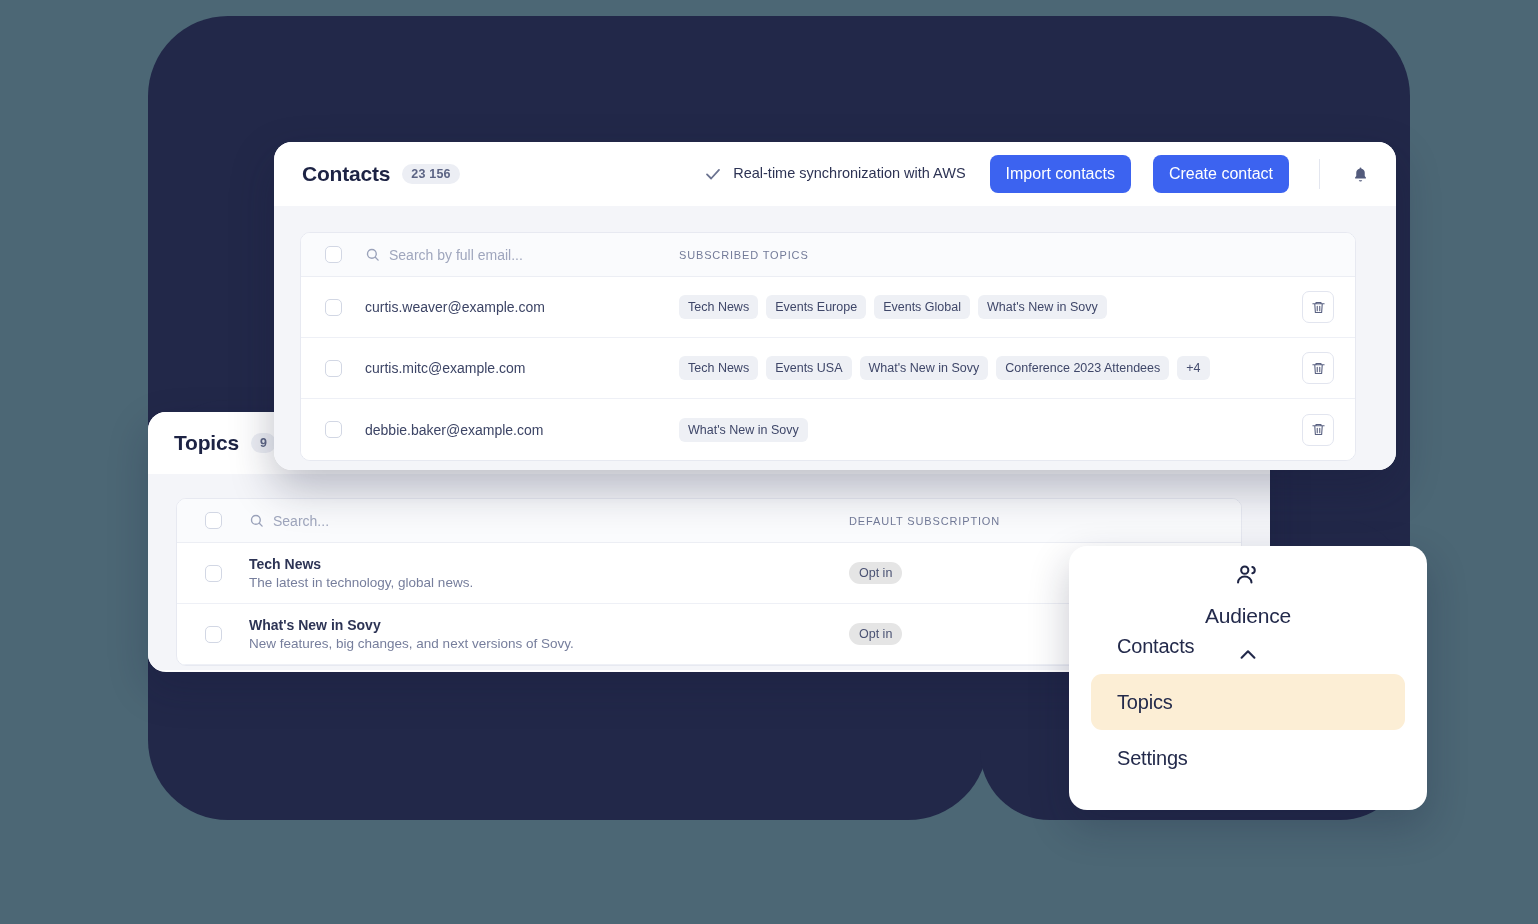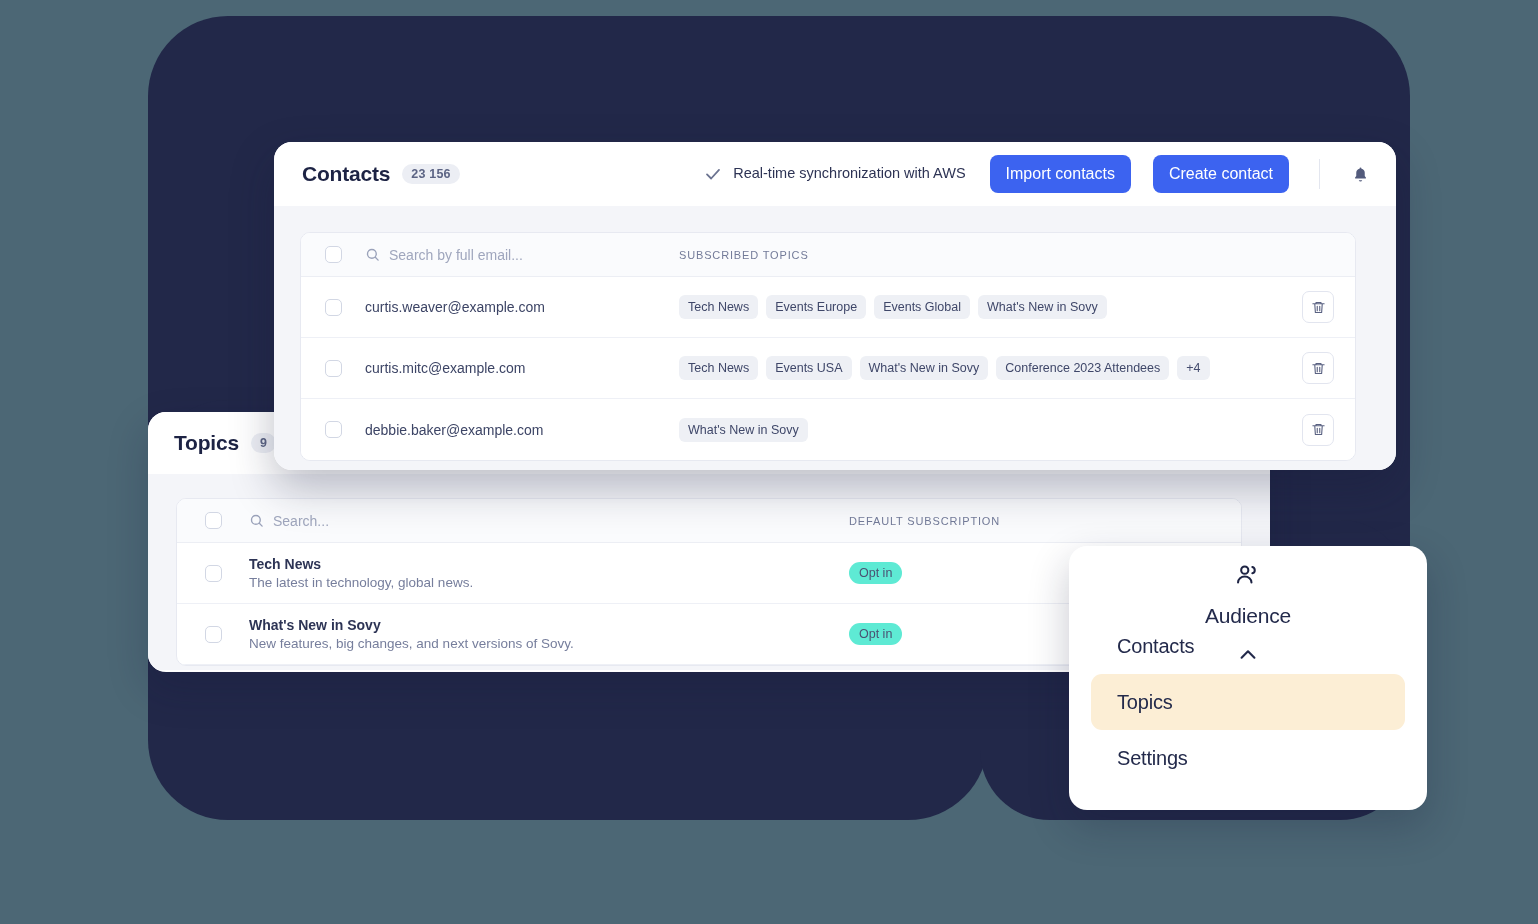--- a/index.html
+++ b/index.html
@@ -105,21 +105,21 @@
     box-shadow: 0 16px 40px rgba(20,25,55,0.22);
   }
   #topics-panel .panel-header { height: 62px; padding-left: 26px; }
   #topics-panel .panel-body { padding: 24px 28px 0 28px; }
   .trow.topic { height: 61px; border-bottom: 1px solid #eef0f6; }
   .topic-name-cell { width: 600px; flex: 0 0 auto; }
   .topic-name { font-size: 14px; font-weight: 600; color: #2d3455; margin-bottom: 3px; }
   .topic-desc { font-size: 13.5px; color: #767e9c; }
   .sub-cell { width: 320px; flex: 0 0 auto; }
   .opt-pill {
-    display: inline-block; background: #5eead4; color: #4a5273;
+    display: inline-block; background: #e5e5e5; color: #4a5273;
     font-size: 12.5px; padding: 4px 10px; border-radius: 11px;
   }
   #topics-panel .cb-cell { width: 72px; }
   #topics-panel .search-cell { width: 600px; }
 
   
   #audience-menu {
     position: absolute; left: 1069px; top: 546px; width: 358px; height: 264px;
     background: #fff; border-radius: 18px;
     box-shadow: 0 16px 40px rgba(20,25,55,0.24);

